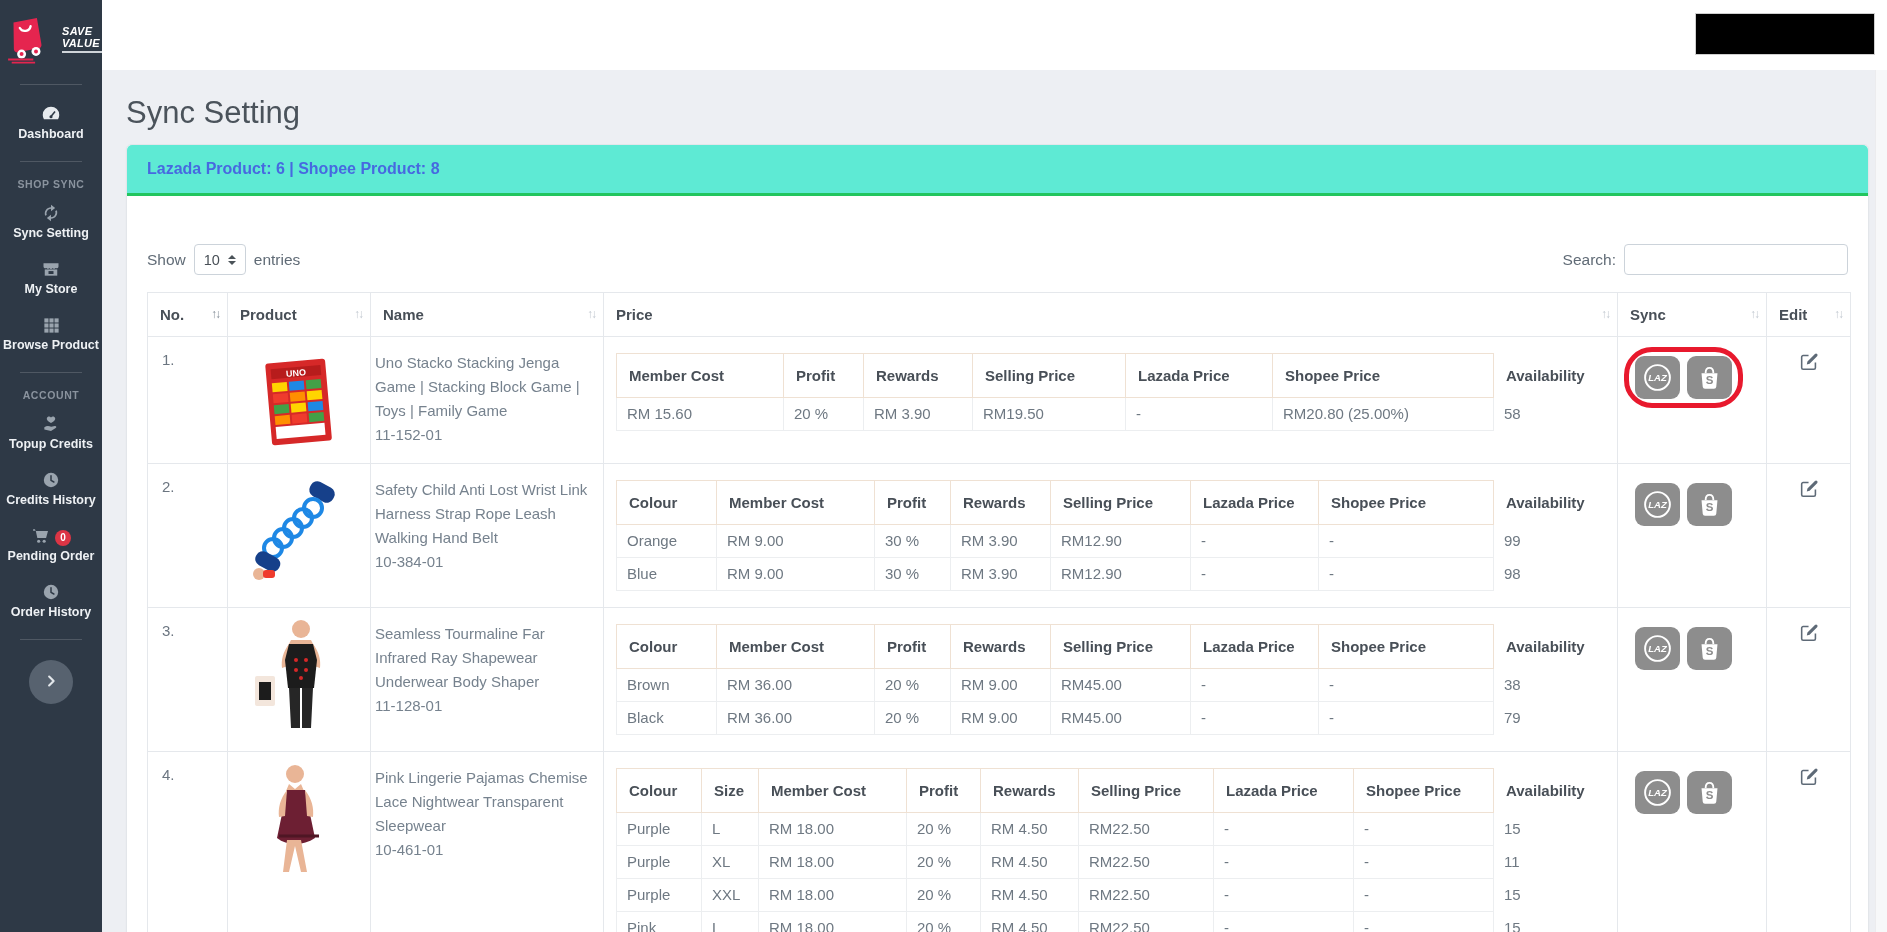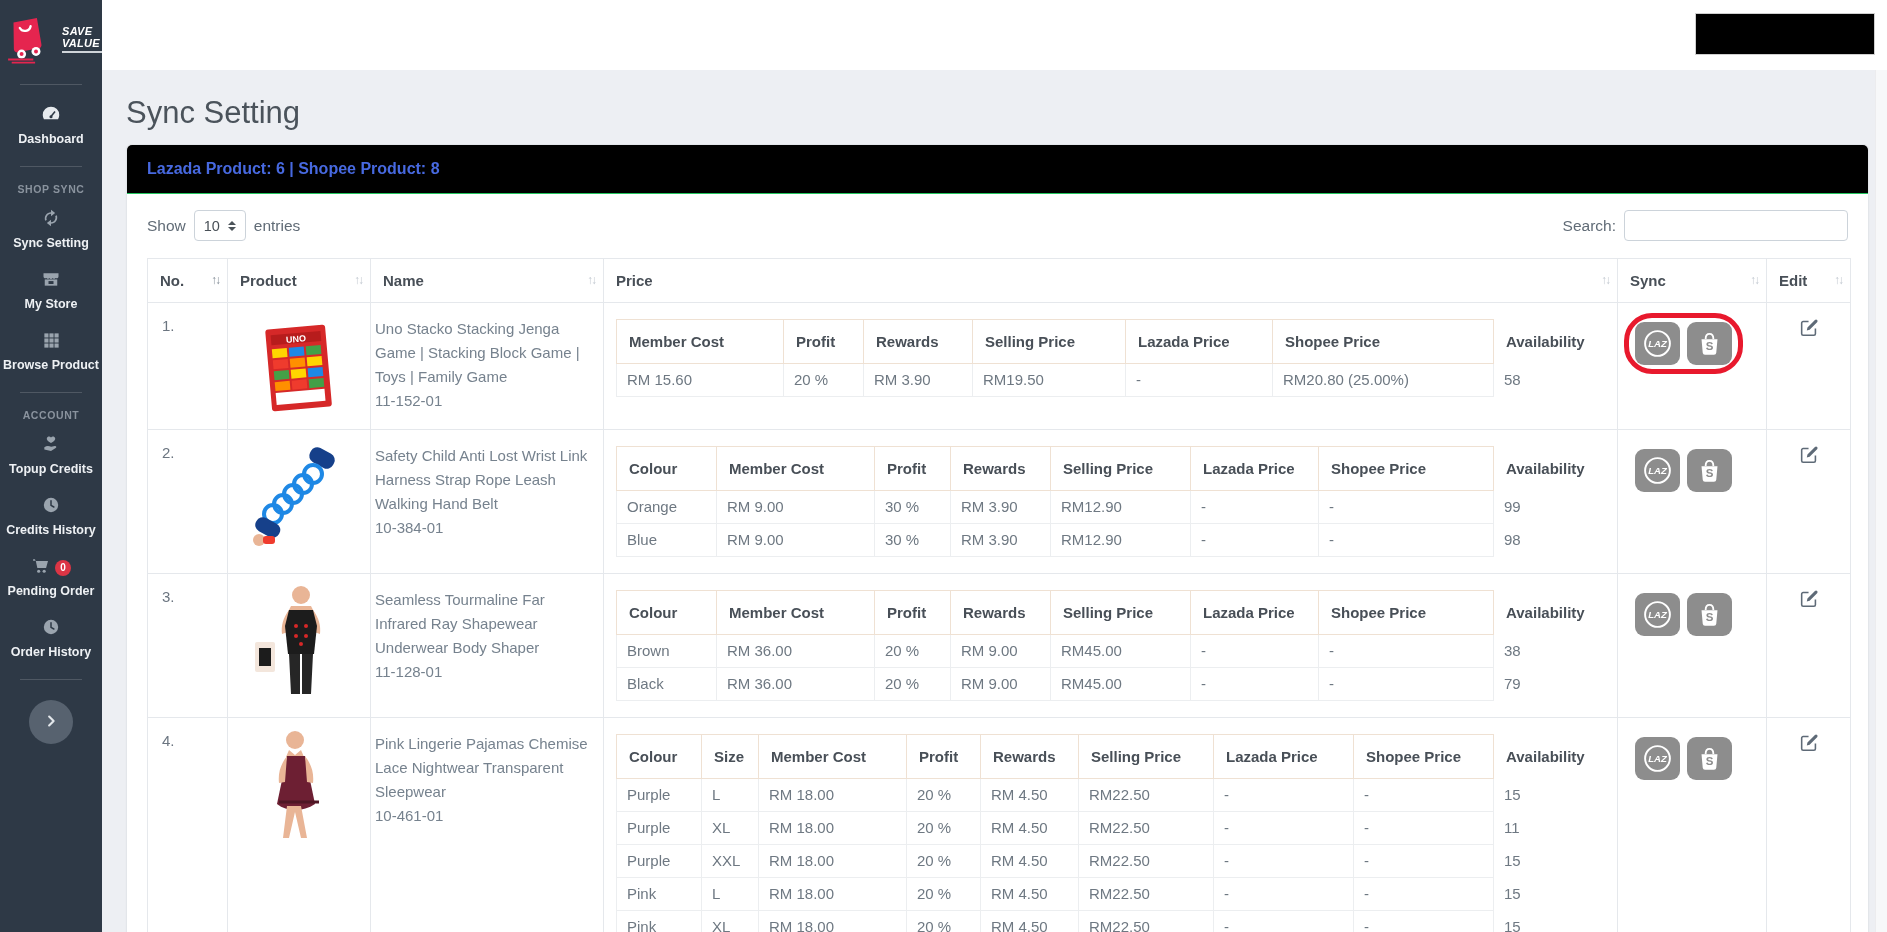--- a/index.html
+++ b/index.html
@@ -8,42 +8,42 @@
 
   
   .sidebar { position:absolute; left:0; top:0; width:102px; height:932px; background:#2e3946; z-index:5; }
   .logo-wrap { display:flex; align-items:center; padding:10px 4px 6px 6px; gap:14px; }
   .logo-text { display:flex; flex-direction:column; }
   .logo-text span { color:#fff; font-weight:bold; font-style:italic; font-size:11px; letter-spacing:.3px; line-height:12px; }
   .logo-tagline { width:40px; height:2px; background:#cfd4d9; margin-top:2px; }
   .side-divider { border-top:1px solid rgba(255,255,255,.16); margin:10px 20px; }
   .nav-item { text-align:center; padding:10px 2px; cursor:pointer; }
   .nav-icon-row { display:flex; justify-content:center; align-items:center; gap:4px; height:22px; }
-  .nav-label { display:block; margin-top:5px; color:#eef1f4; font-size:12.5px; font-weight:600; }
+  .nav-label { display:block; color:#eef1f4; font-size:12.5px; font-weight:600; }
   .section-title { text-align:center; color:#8a939e; font-size:10.5px; font-weight:bold; letter-spacing:.6px; margin:16px 0 4px; }
   .badge { min-width:16px; height:16px; border-radius:8px; background:#dc3545; color:#fff; font-size:10px;
     font-weight:bold; line-height:16px; text-align:center; padding:0 3px; }
   .collapse-btn { width:44px; height:44px; border-radius:50%; background:#57626f; border:none; cursor:pointer;
     display:flex; align-items:center; justify-content:center; margin:20px auto 0; }
 
   
   .topbar { position:absolute; left:102px; top:0; right:0; height:70px; background:#fff; }
   .redacted-block { position:absolute; right:12px; top:13px; width:180px; height:42px; background:#000; border:1px solid #cfcfcf; }
 
   
   .main { position:absolute; left:102px; top:70px; right:0; bottom:0; padding:25px 18px 0 24px; }
   .page-title { font-size:31px; font-weight:400; color:#4b535b; margin-bottom:13px; }
   .scroll-track { position:absolute; top:70px; right:0; bottom:0; width:12px; background:#f7f8f9; border-left:1px solid #ececee; }
 
   .card { background:#fff; border:1px solid #e3e6ea; border-radius:5px; box-shadow:0 1px 2px rgba(0,0,0,.04); min-height:800px; }
-  .card-header { background:#000000; border-bottom:1px solid #22c55e; padding:15px 20px; border-radius:5px 5px 0 0; }
+  .card-header { background:#5eead4; border-bottom:3px solid #22c55e; padding:15px 20px; border-radius:5px 5px 0 0; }
   .card-header .summary { color:#4769e0; font-weight:bold; font-size:16px; }
   .card-body { padding:16px 20px; }
 
-  .table-controls { display:flex; justify-content:space-between; align-items:center; margin-bottom:17px; color:#606b76; font-size:15.5px; }
+  .table-controls { display:flex; justify-content:space-between; align-items:center; margin-bottom:17px; color:#606b76; font-size:15.5px;margin-top:32px; }
   .show-entries { display:flex; align-items:center; gap:8px; }
   .page-size { width:52px; height:31px; border:1px solid #ccd3da; border-radius:4px; background:#fff;
     display:flex; align-items:center; justify-content:space-between; padding:0 9px; color:#495057; font-size:14.5px; cursor:pointer; }
   .updown { display:flex; flex-direction:column; gap:2px; }
   .updown i { display:block; width:0; height:0; border-left:4px solid transparent; border-right:4px solid transparent; }
   .updown i.up { border-bottom:4px solid #4b5359; }
   .updown i.down { border-top:4px solid #4b5359; }
   .search-wrap { display:flex; align-items:center; gap:8px; }
   .search-input { width:224px; height:31px; border:1px solid #ccd3da; border-radius:4px; padding:0 8px; font-size:14px; color:#495057; }
 

